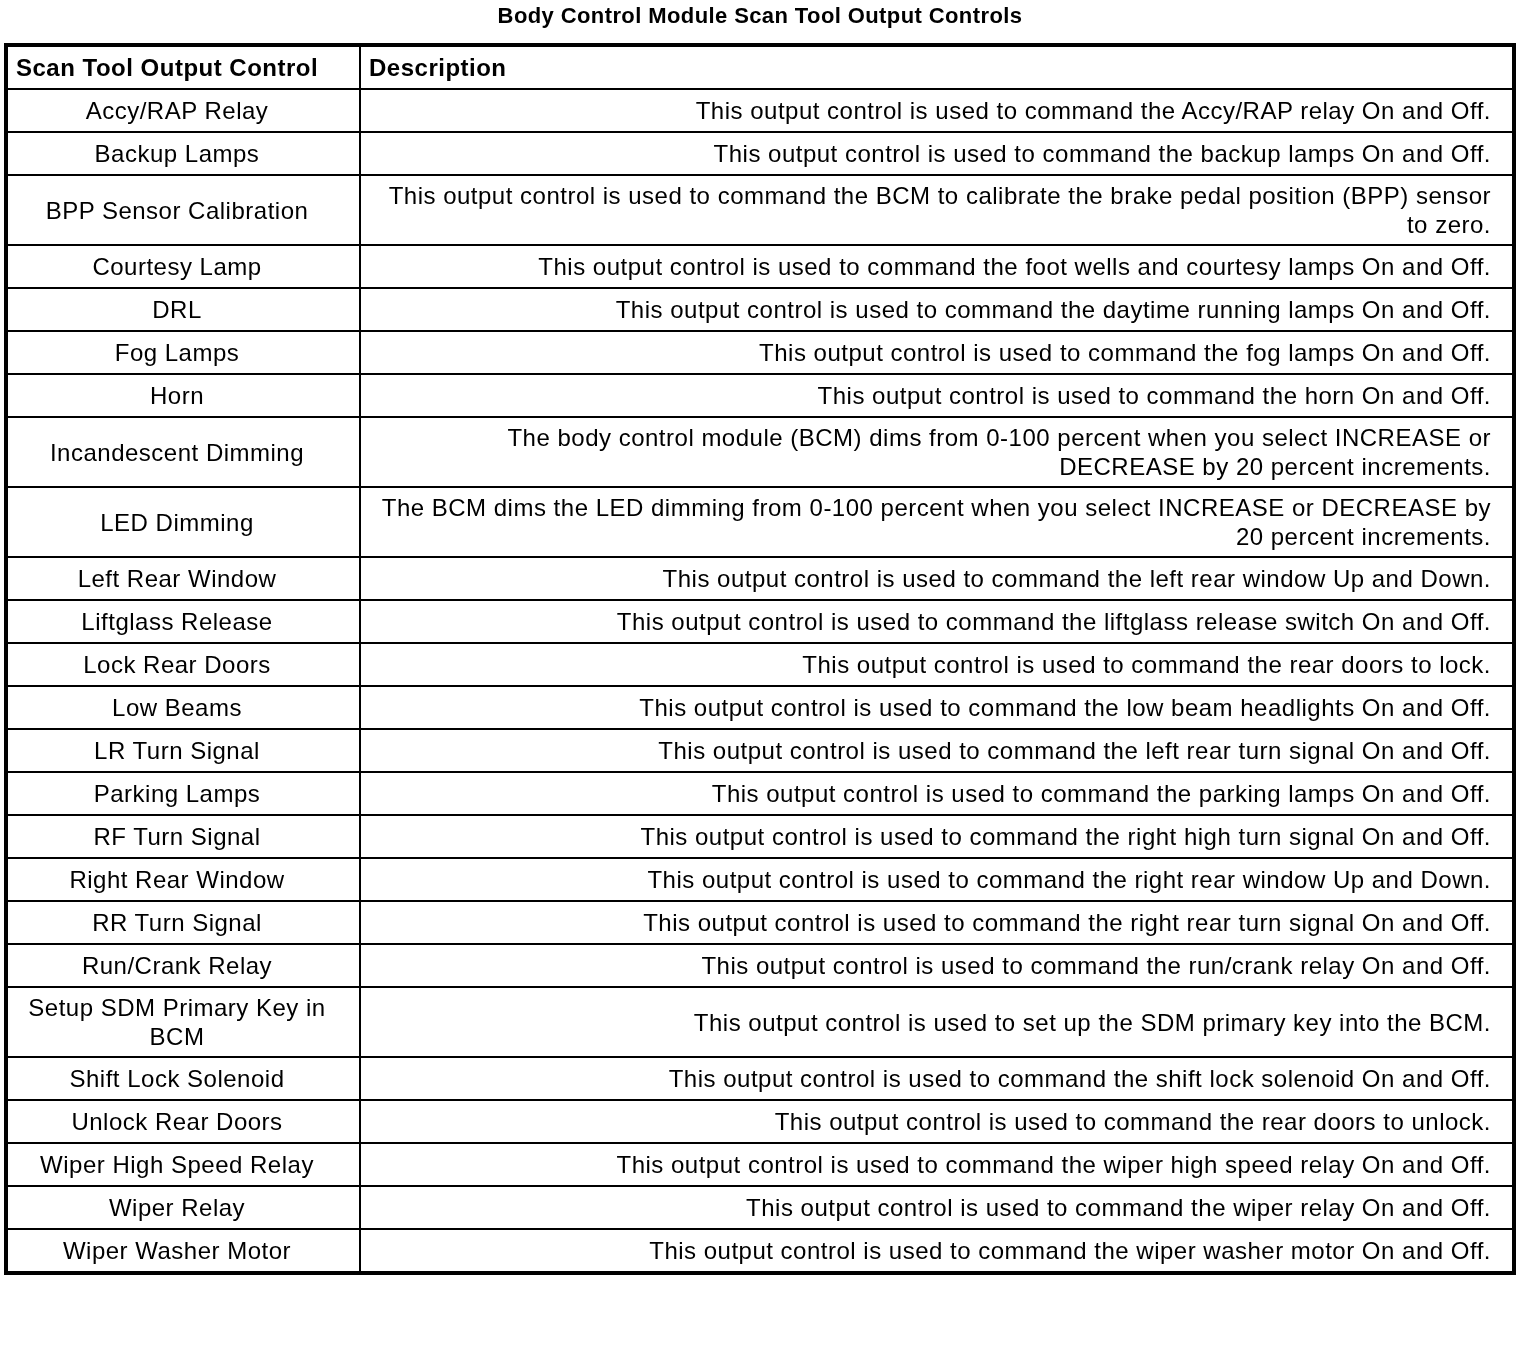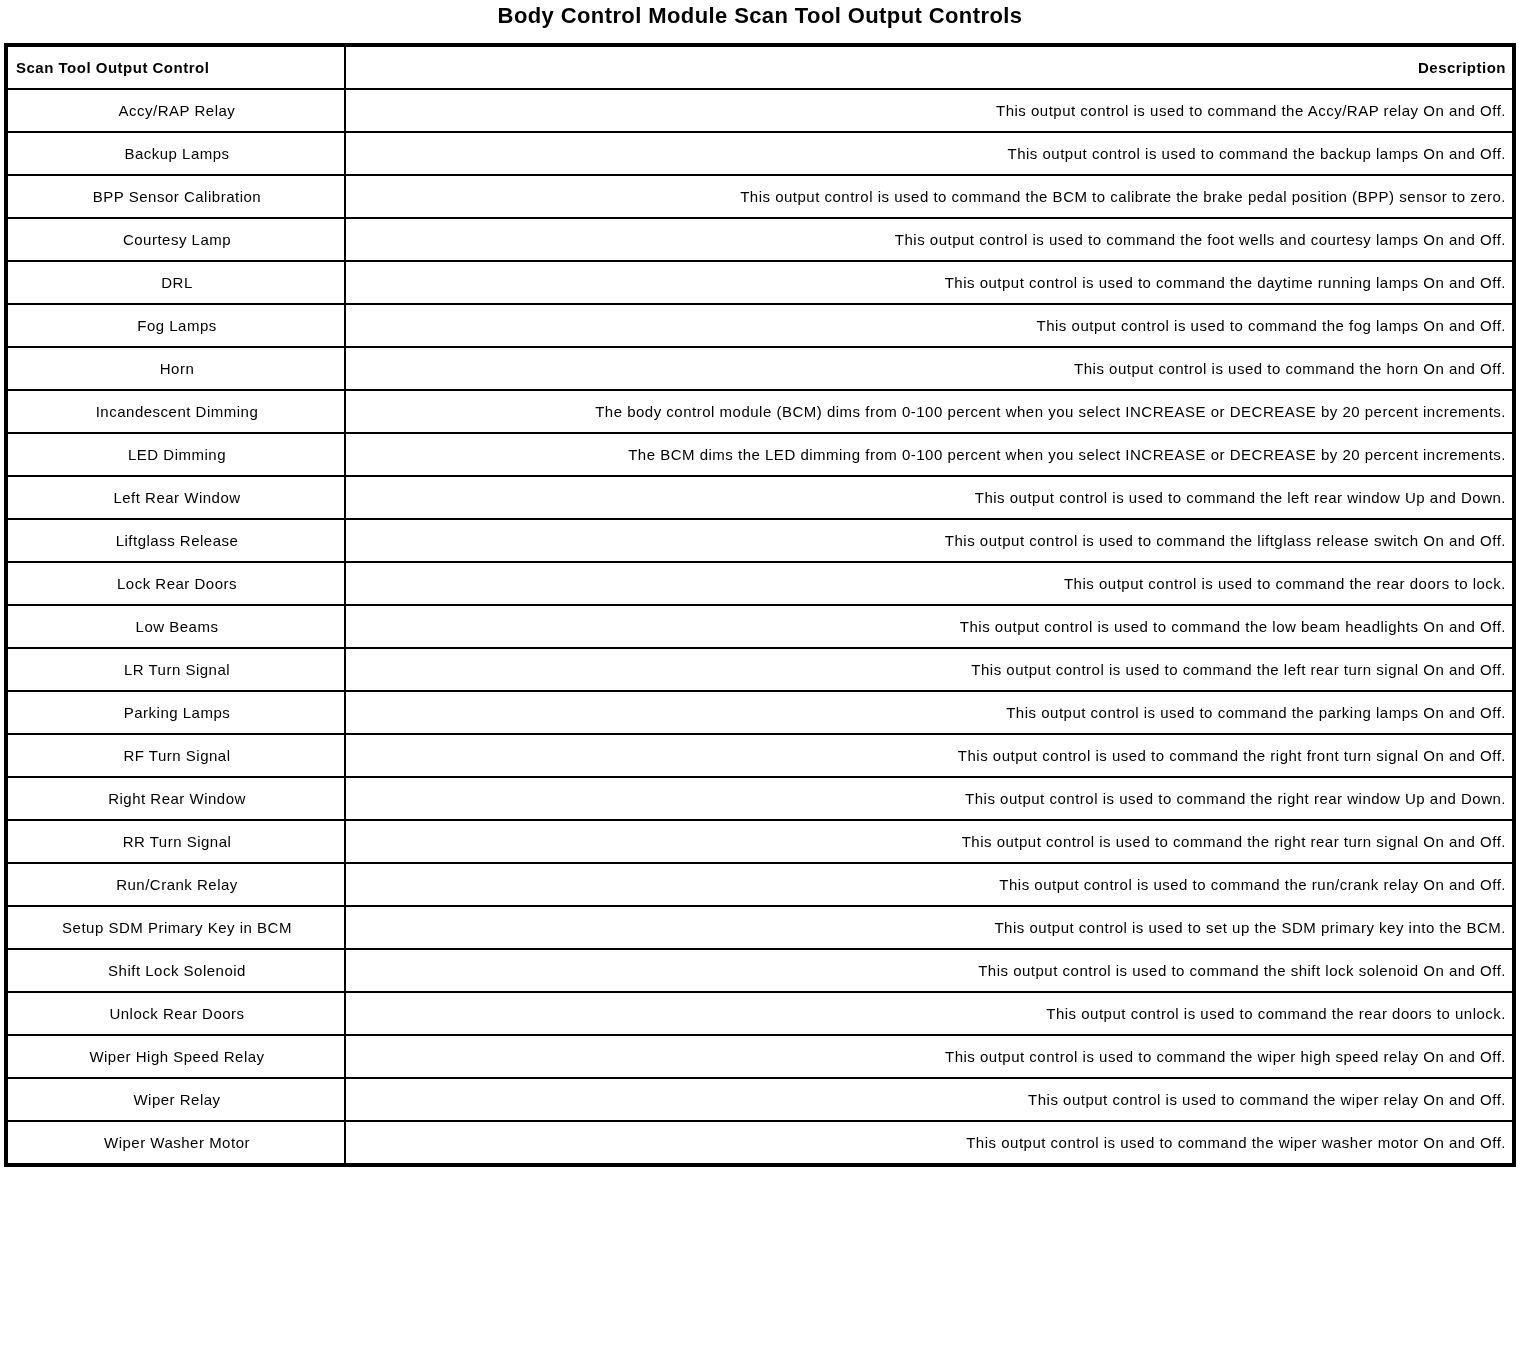--- a/index.html
+++ b/index.html
@@ -27,39 +27,39 @@
   table.bcm-table {
     table-layout: fixed;
     border-collapse: collapse;
     width: 1512px;
     margin: 14px 4px 0 4px;
     border: 4px solid #000000;
   }
   table.bcm-table th,
   table.bcm-table td {
     border: 2px solid #000000;
-    font-size: 15px;
+    font-size: 24px;
     line-height: 29px;
     letter-spacing: 0.5px;
-    padding: 5px 6px 5px 8px;
+    padding: 5px 21px 5px 8px;
     vertical-align: middle;
     overflow: hidden;
   }
   table.bcm-table td {
     height: 31px; 
     font-weight: normal;
   }
   th.col-control {
     width: 322px;
     text-align: left;
     font-weight: bold;
     height: 31px;
   }
   th.col-desc {
-    text-align: right;
+    text-align: left;
     font-weight: bold;
   }
   td.cell-control {
     text-align: center;
   }
   td.cell-desc {
     text-align: right;
   }
 </style>
 </head>
@@ -132,21 +132,21 @@
         <tr>
           <td class="cell-control">LR Turn Signal</td>
           <td class="cell-desc">This output control is used to command the left rear turn signal On and Off.</td>
         </tr>
         <tr>
           <td class="cell-control">Parking Lamps</td>
           <td class="cell-desc">This output control is used to command the parking lamps On and Off.</td>
         </tr>
         <tr>
           <td class="cell-control">RF Turn Signal</td>
-          <td class="cell-desc">This output control is used to command the right front turn signal On and Off.</td>
+          <td class="cell-desc">This output control is used to command the right high turn signal On and Off.</td>
         </tr>
         <tr>
           <td class="cell-control">Right Rear Window</td>
           <td class="cell-desc">This output control is used to command the right rear window Up and Down.</td>
         </tr>
         <tr>
           <td class="cell-control">RR Turn Signal</td>
           <td class="cell-desc">This output control is used to command the right rear turn signal On and Off.</td>
         </tr>
         <tr>

